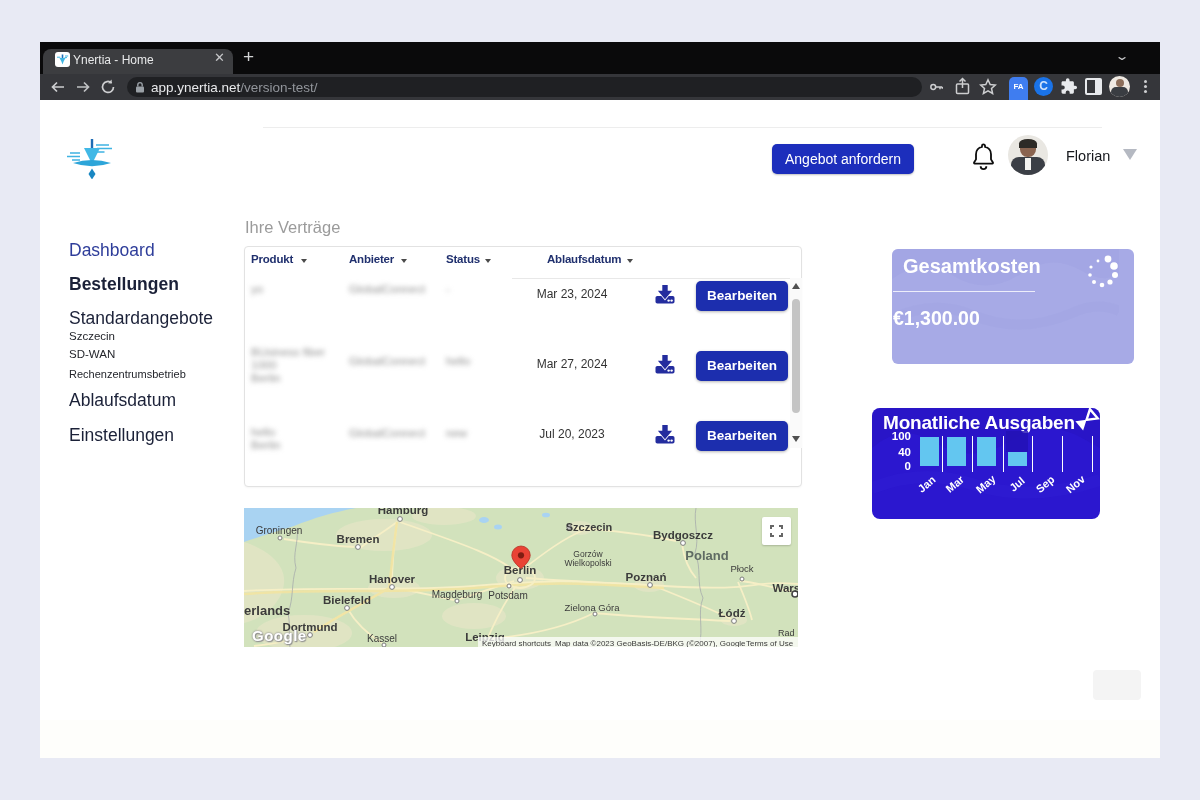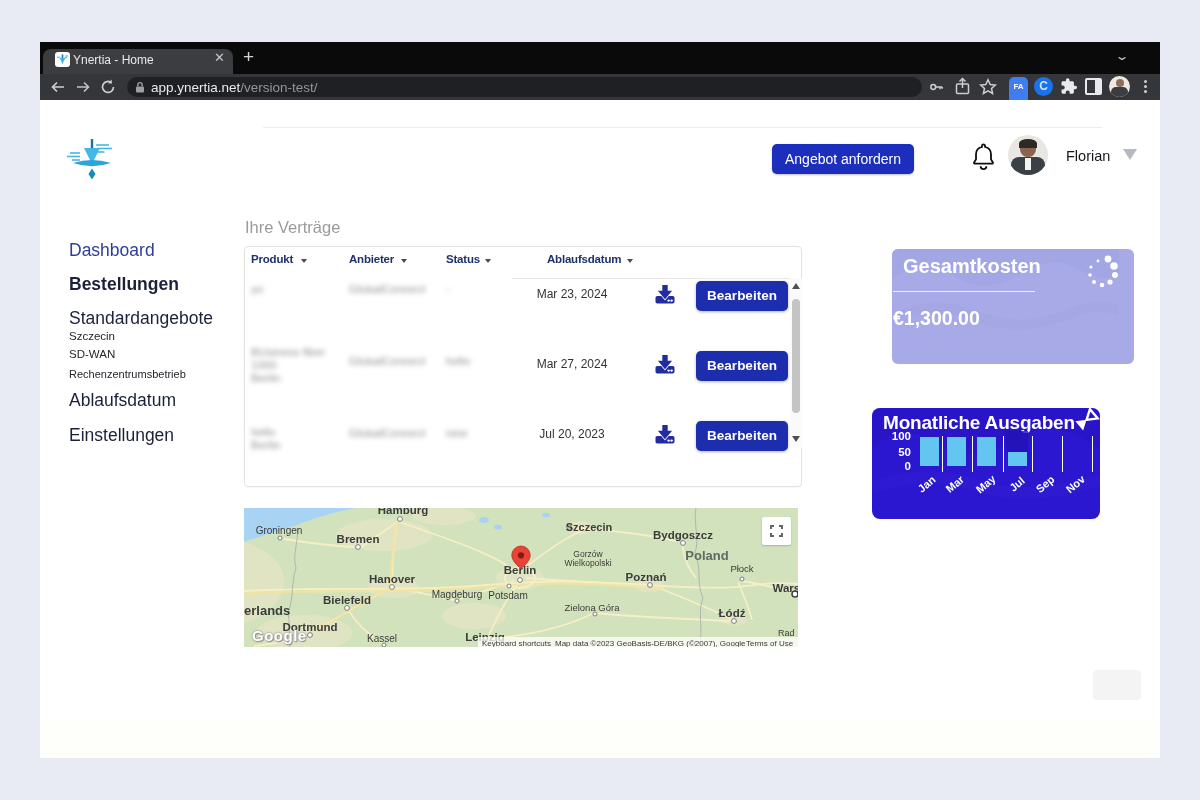--- a/index.html
+++ b/index.html
@@ -311,21 +311,21 @@
       </svg>
       <div class="abs" style="left:11px;top:4px;font-size:19px;font-weight:700;color:#fff;white-space:nowrap;letter-spacing:-0.2px;">Monatliche Ausgaben</div>
       <svg class="abs" style="left:203px;top:0px;" width="25" height="27" viewBox="0 0 25 27">
         <g transform="rotate(-40 12.5 13)">
           <path d="M3 5.5 L12.5 11.5 L3 17.5 Z" fill="#fff"></path>
           <path d="M22 5.5 L12.5 11.5 L22 17.5 Z" fill="none" stroke="#fff" stroke-width="2.4"></path>
         </g>
       </svg>
 
       <div class="ylab" style="left:9px;top:21px;">100</div>
-      <div class="ylab" style="left:9px;top:37px;">50</div>
+      <div class="ylab" style="left:9px;top:37px;">40</div>
       <div class="ylab" style="left:9px;top:51px;">0</div>
       <div class="bar" style="left:48px;top:29px;height:29px;"></div>
       <div class="bar" style="left:75px;top:29px;height:29px;"></div>
       <div class="bar" style="left:105px;top:29px;height:29px;"></div>
       <div class="abs" style="left:134px;top:23px;width:22px;height:21px;background:#2312b4;opacity:0.8;"></div>
       <div class="bar" style="left:136px;top:44px;height:14px;"></div>
       <div class="tick" style="left:70px;"></div>
       <div class="tick" style="left:100px;"></div>
       <div class="tick" style="left:131px;"></div>
       <div class="tick" style="left:160px;"></div>

